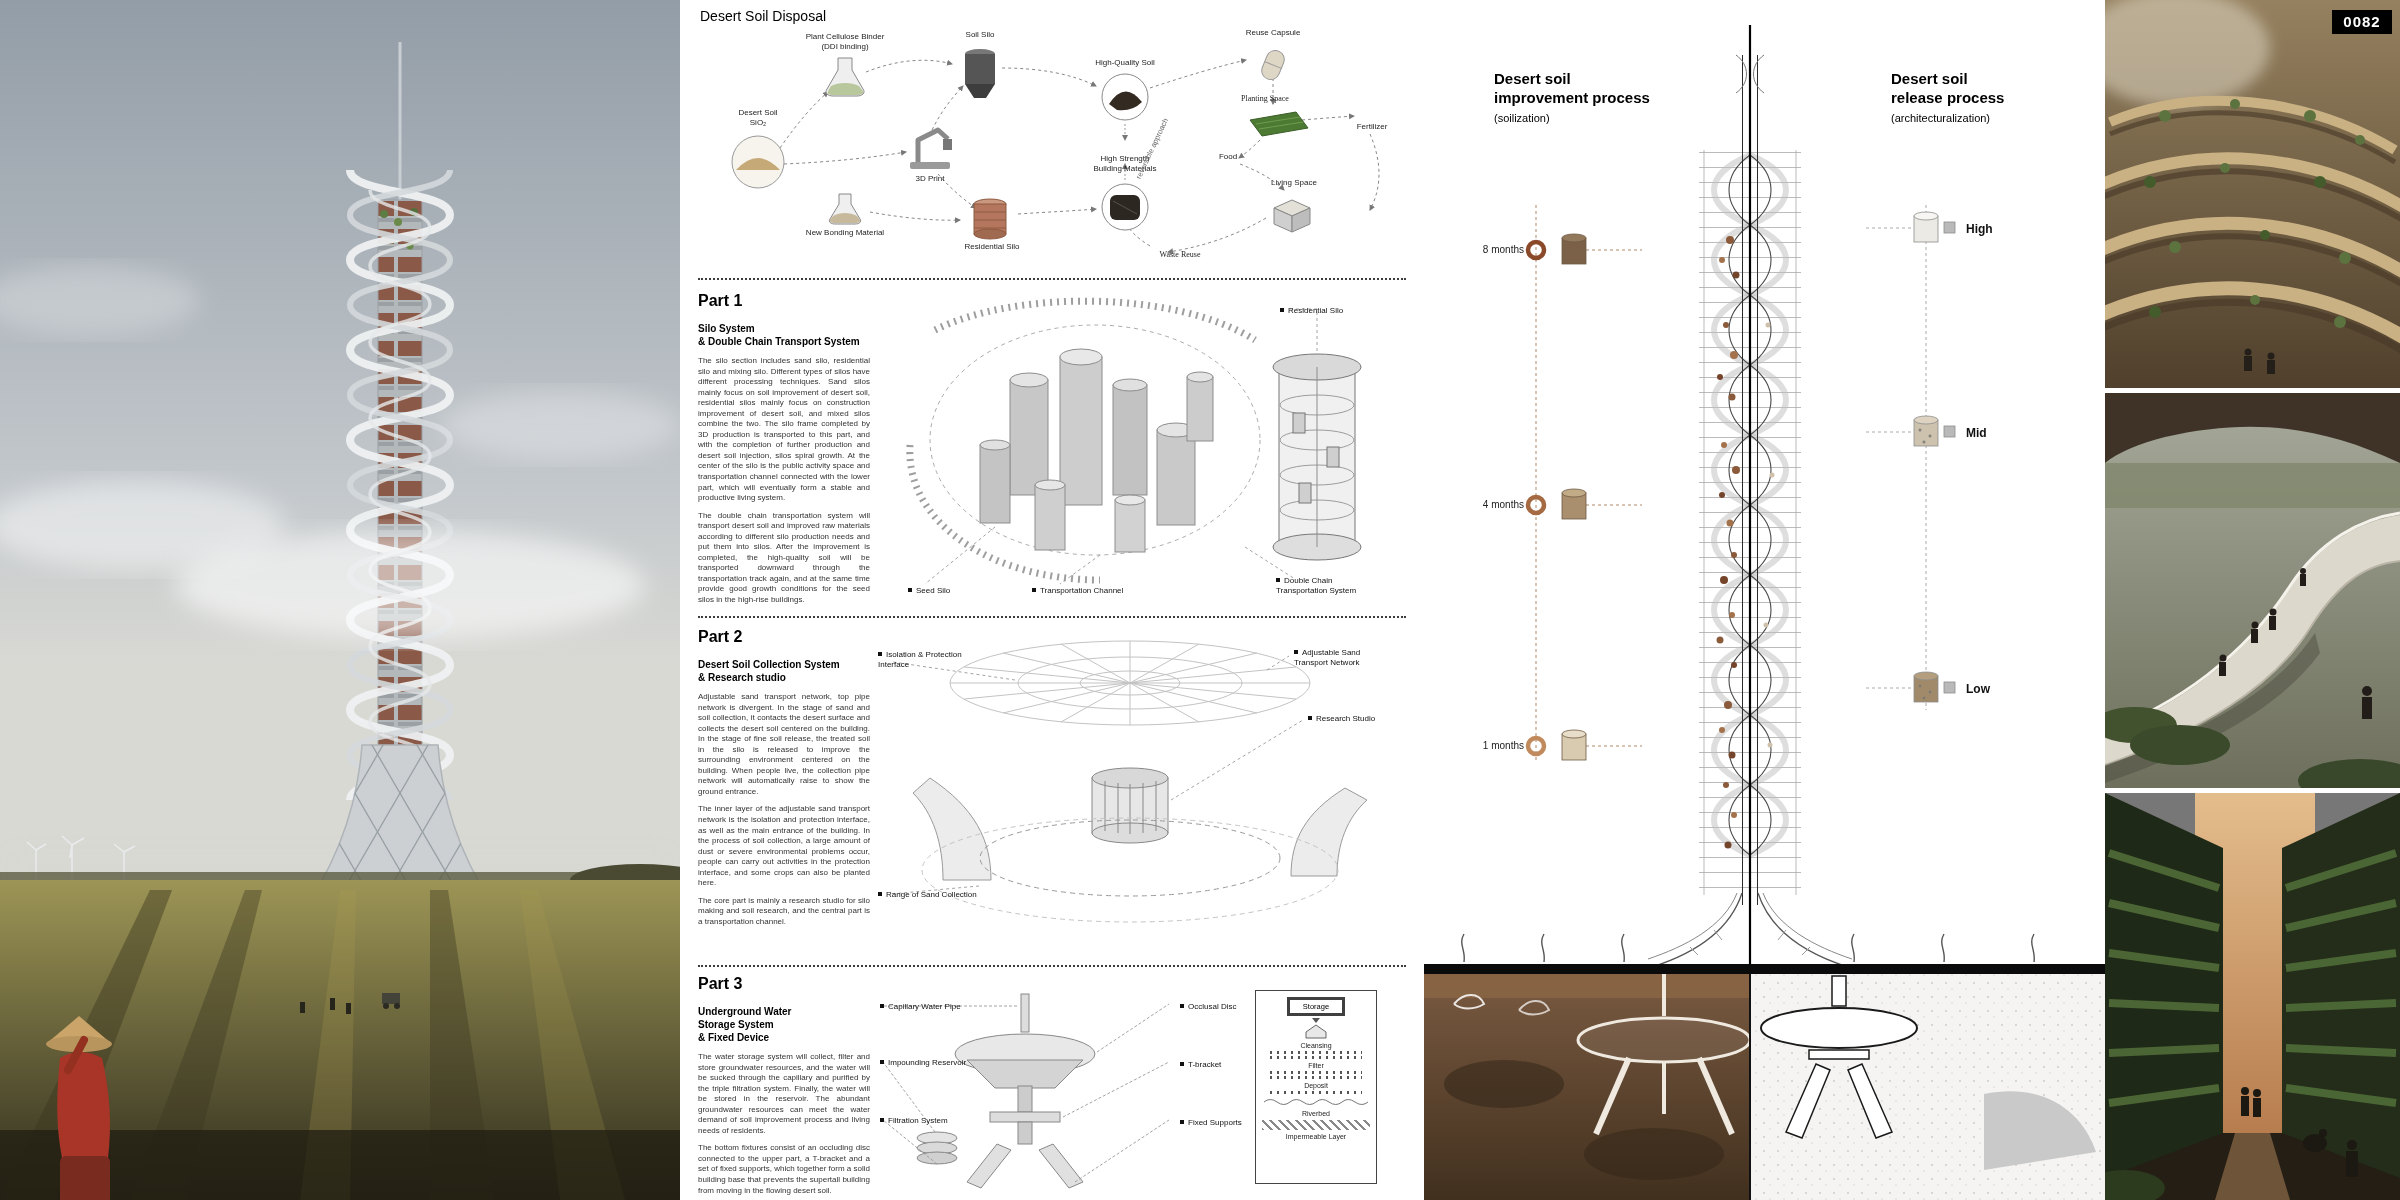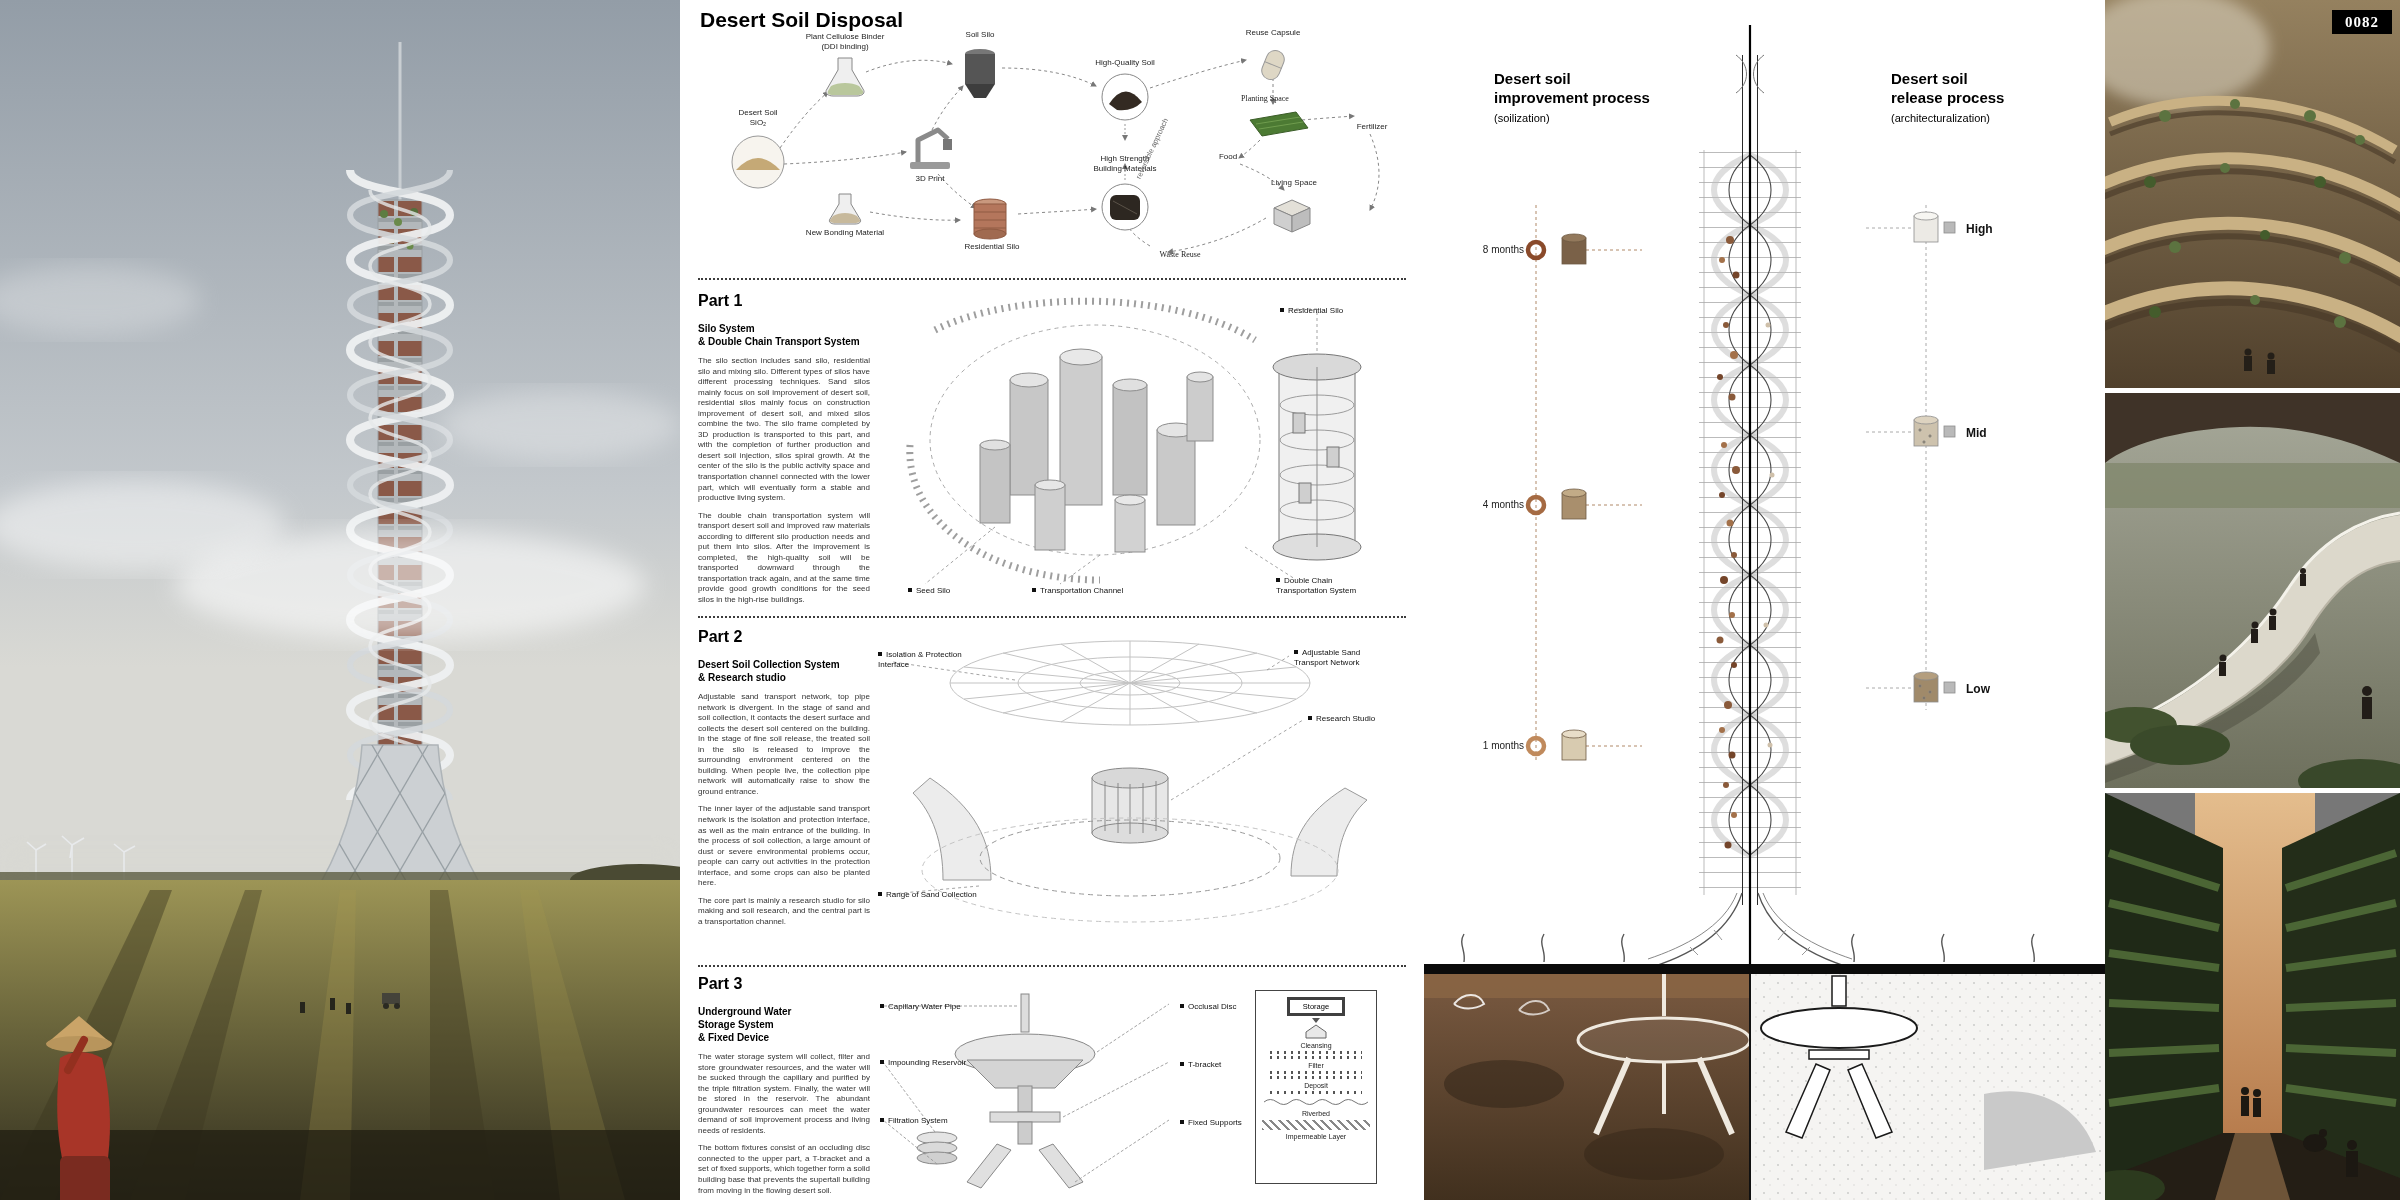--- a/index.html
+++ b/index.html
@@ -1,20 +1,20 @@
 <!DOCTYPE html>
 <html><head>
 <meta charset="utf-8">
 <style>
   html,body{margin:0;padding:0;background:#d8d8d8;font-family:"Liberation Sans",sans-serif;}
   #board{position:relative;width:2400px;height:1200px;background:#ffffff;overflow:hidden;}
   .abs{position:absolute;}
   
   #middle{left:680px;top:0;width:744px;height:1200px;background:#fff;}
-  .panel-title{position:absolute;left:20px;top:8px;font-size:21px;font-weight:700;color:#000;}
+  .panel-title{position:absolute;left:20px;top:8px;font-size:14px;font-weight:400;color:#000;}
   .dotsep{position:absolute;left:18px;width:708px;border-top:2px dotted #3c3c3c;height:0;}
   .flowlbl{position:absolute;transform:translateX(-50%);text-align:center;font-size:8px;color:#1c1c1c;line-height:1.2;white-space:pre-line;}
   .rotlbl{position:absolute;font-size:7.5px;color:#666;transform:translateX(-50%) rotate(-65deg);}
   .part-h{font-size:16px;font-weight:700;color:#000;margin:0 0 2px 0;}
   .part-sub{font-size:10px;font-weight:700;color:#000;margin:12px 0 8px 0;white-space:pre-line;line-height:1.3;}
   .part-p{font-size:8px;color:#333;text-align:justify;line-height:1.32;margin:0 0 7px 0;}
   .textcol{position:absolute;left:18px;width:172px;}
   .lbl{position:absolute;font-size:8px;color:#111;line-height:1.25;white-space:pre-line;}
   .lbl.b::before{content:"";display:inline-block;width:4px;height:4px;background:#111;margin-right:4px;vertical-align:1px;}
   
@@ -26,21 +26,21 @@
   .wbox .hatch{height:10px;margin:3px 6px 2px 6px;background:repeating-linear-gradient(45deg,#888 0 2px,transparent 2px 6px);}
   
   #sectionpanel{left:1424px;top:0;width:681px;height:1200px;background:#fff;}
   .sec-h{position:absolute;font-size:15px;font-weight:700;color:#000;white-space:pre-line;line-height:1.25;}
   .sec-sub{position:absolute;font-size:11px;color:#000;}
   .tl-lbl{position:absolute;font-size:10px;color:#222;width:60px;text-align:right;}
   .lv-lbl{position:absolute;font-size:12px;font-weight:700;color:#111;}
   
   .photo{position:absolute;left:2105px;width:295px;overflow:hidden;background:#777;}
   #boardnum{position:absolute;left:2332px;top:10px;width:60px;height:24px;background:#000;color:#fff;
-    font-family:Liberation Serif, serif;font-size:15px;font-weight:700;text-align:center;line-height:24px;letter-spacing:1px;}
+    font-family:Liberation Sans, sans-serif;font-size:15px;font-weight:700;text-align:center;line-height:24px;letter-spacing:1px;}
 </style>
 </head>
 <body>
 
 <div id="board">
 
   <div class="abs" style="left:0;top:0;width:680px;height:1200px;">
     <svg width="680" height="1200" viewBox="0 0 680 1200">
       <defs>
         <linearGradient id="sky" x1="0" y1="0" x2="0" y2="1">

